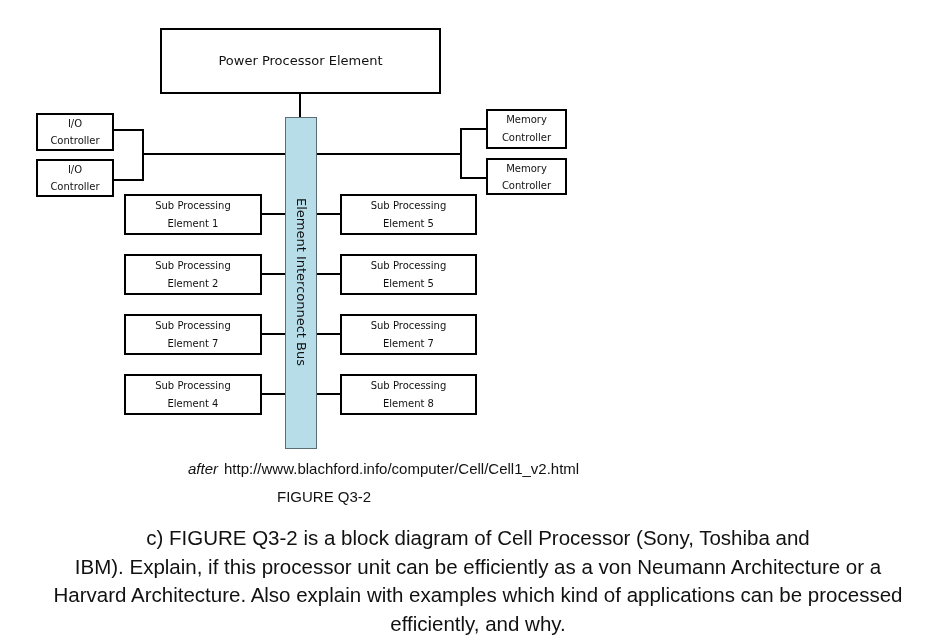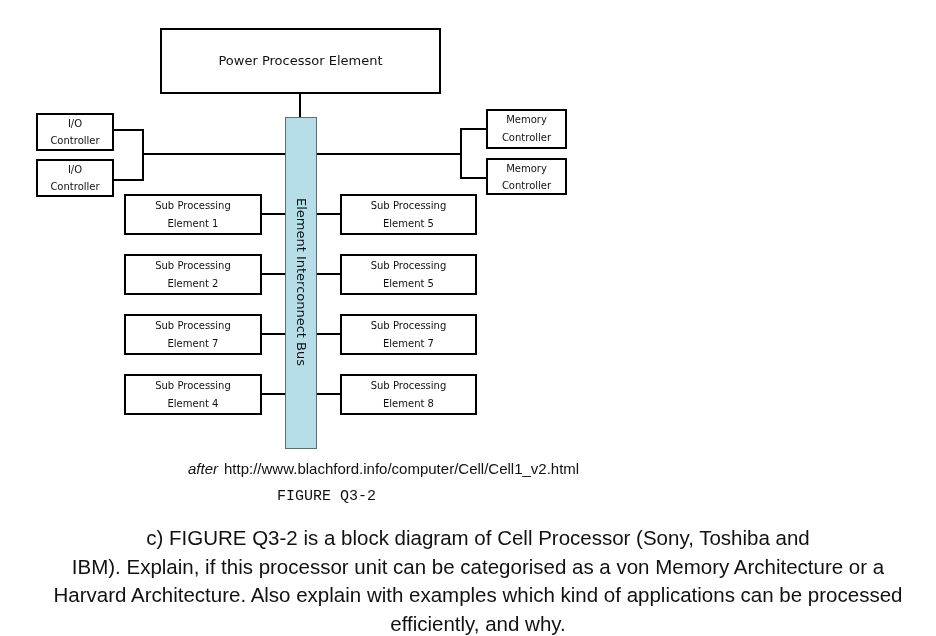--- a/index.html
+++ b/index.html
@@ -6,21 +6,21 @@
     body { width: 936px; height: 636px; position: relative; overflow: hidden; font-family: "Liberation Sans", sans-serif; color: #000; }
     #diagram { position: absolute; left: 0; top: 0; width: 856px; height: 500px; text-decoration: underline; }
     .box { position: absolute; box-sizing: border-box; border: 2px solid #000; background: #fff; display: flex; flex-direction: column; align-items: center; justify-content: center; text-align: center; font-family: "DejaVu Sans", sans-serif; font-size: 10px; line-height: 18px; color: #111; }
     .box span { display: block; white-space: nowrap; }
     .line { position: absolute; background: #000; }
     #bus { position: absolute; left: 285px; top: 117px; width: 32px; height: 332px; box-sizing: border-box; background: #b7dde8; border: 1px solid #5a6e75; }
     #bus-label { position: absolute; left: 301px; top: 282px; transform: translate(-50%, -50%) rotate(90deg); white-space: nowrap; font-family: "DejaVu Sans", sans-serif; font-size: 13px; color: #111; }
     .caption { position: absolute; font-family: "Liberation Sans", sans-serif; font-size: 15px; color: #111; white-space: nowrap; }
     #credit { left: 188px; top: 460px; }
     #credit em { font-style: italic; margin-right: 6px; }
-    #fig-label { left: 277px; top: 488px; font-family: Liberation Mono, monospace; }
+    #fig-label { left: 277px; top: 488px; }
     #question { position: absolute; left: 20px; top: 524px; width: 916px; font-family: "Liberation Sans", sans-serif; font-size: 20.5px; line-height: 28.5px; color: #111; }
     #question div { white-space: nowrap; text-align: center; }
   </style>
 </head>
 <body>
 
 <div id="diagram">
 
   <div class="box" style="left:160px; top:28px; width:281px; height:66px; font-size:13px; line-height:20px;">
     <span>Power Processor Element</span>
@@ -106,16 +106,16 @@
 
 </div>
 
 <div id="credit" class="caption">
   <em>after</em><span>http://www.blachford.info/computer/Cell/Cell1_v2.html</span>
 </div>
 <div id="fig-label" class="caption">FIGURE Q3-2</div>
 
 <div id="question">
   <div>c) FIGURE Q3-2 is a block diagram of Cell Processor (Sony, Toshiba and</div>
-  <div>IBM). Explain, if this processor unit can be categorised as a von Memory Architecture or a</div>
+  <div>IBM). Explain, if this processor unit can be efficiently as a von Neumann Architecture or a</div>
   <div>Harvard Architecture. Also explain with examples which kind of applications can be processed</div>
   <div>efficiently, and why.</div>
 </div>
 
 </body></html>

